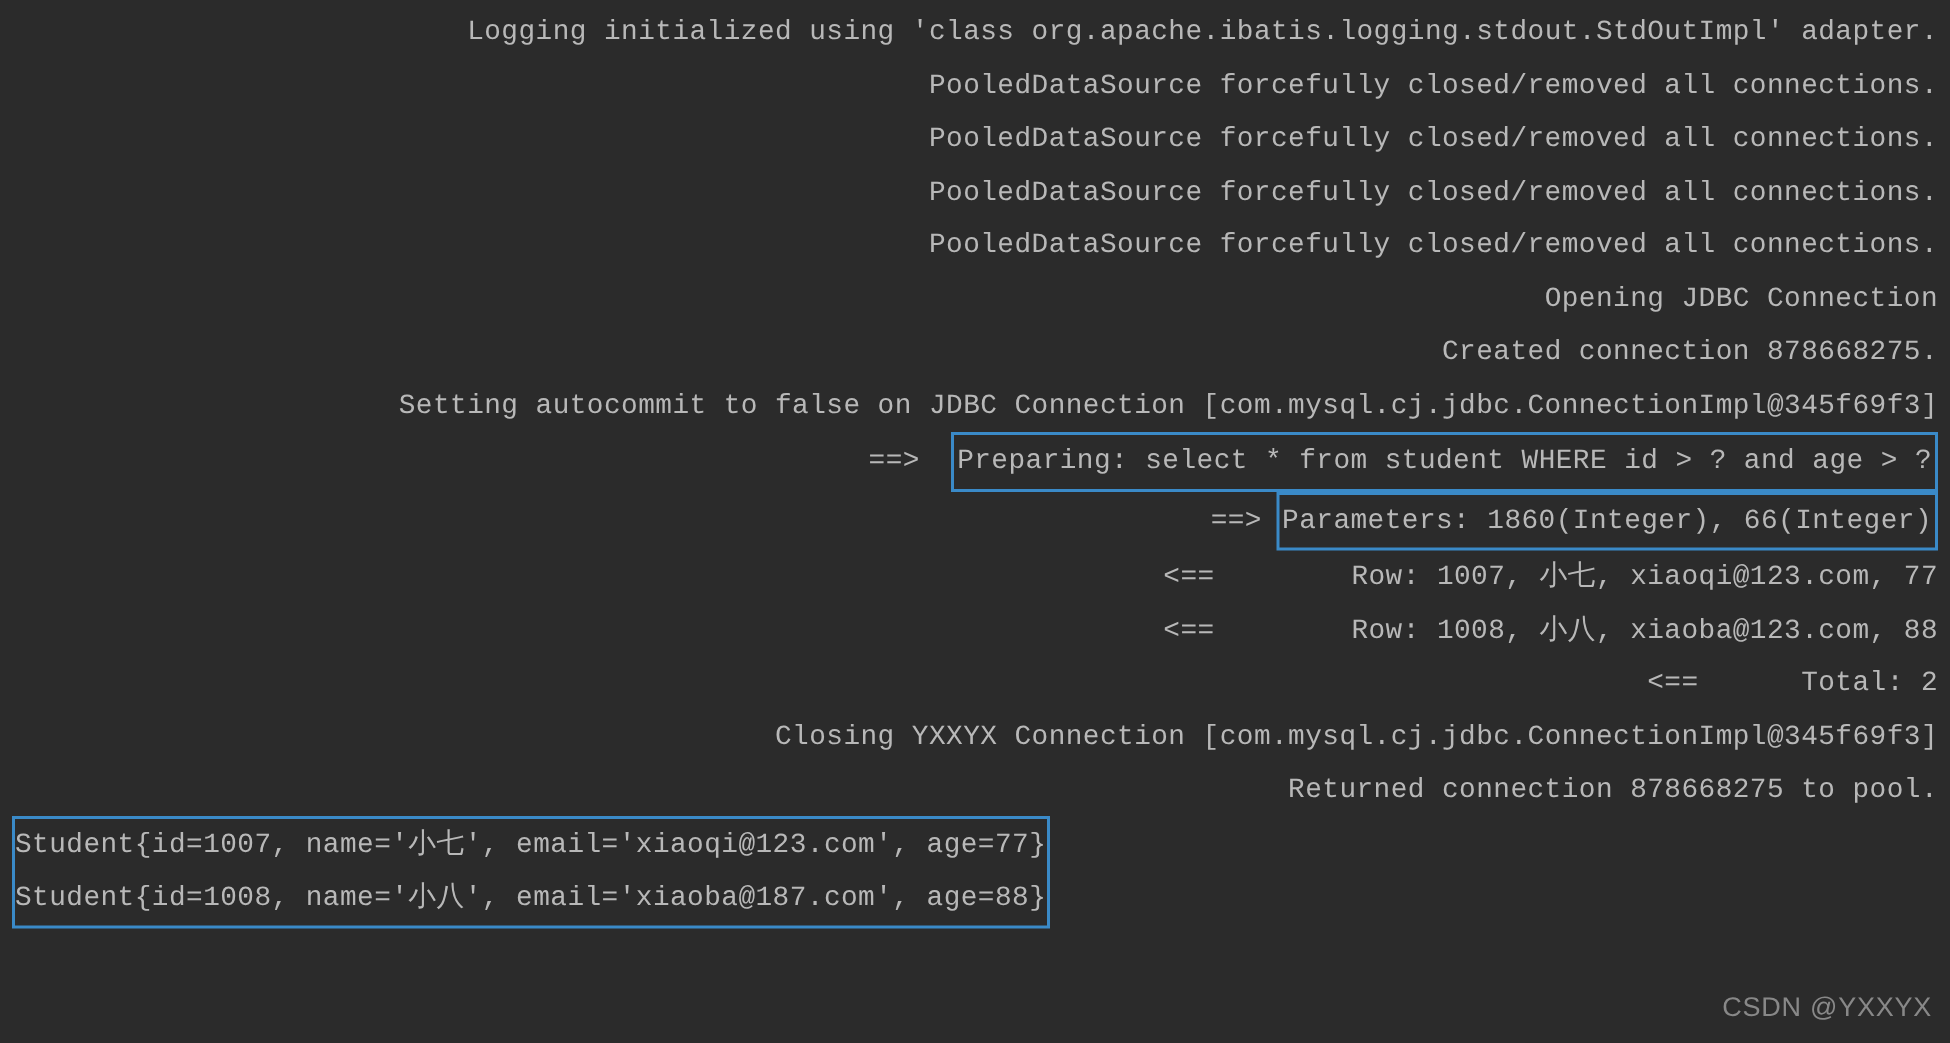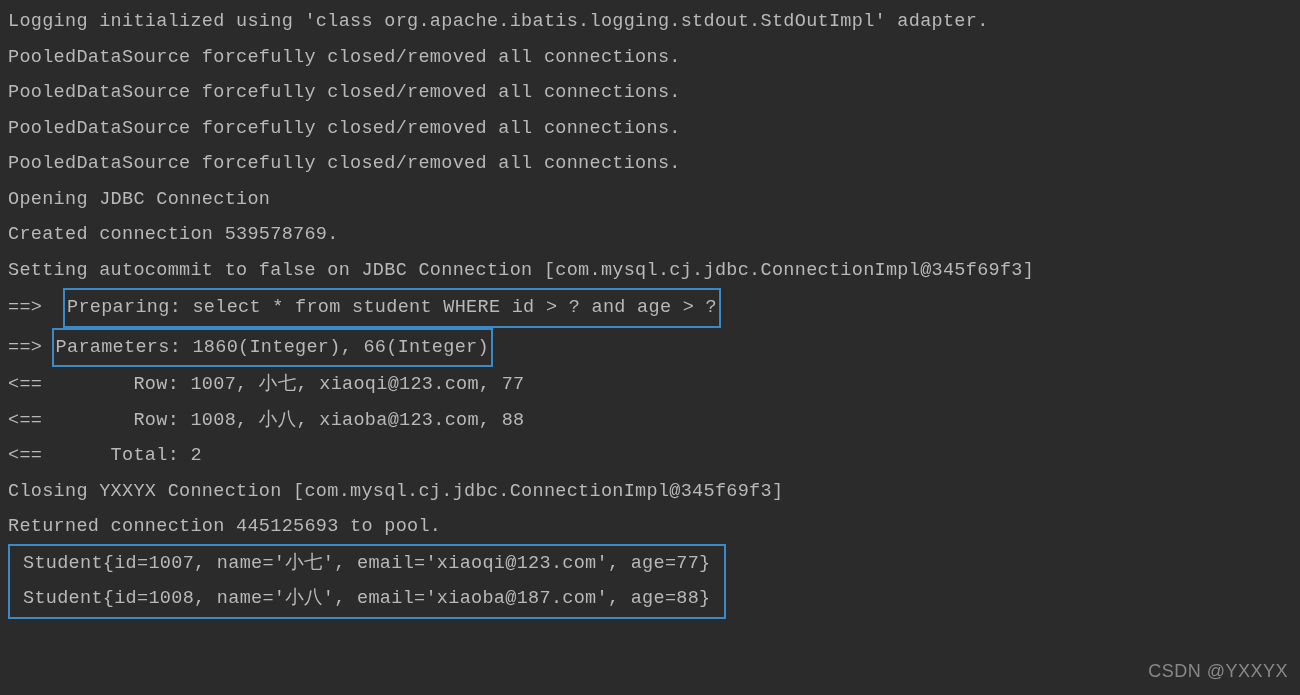--- a/index.html
+++ b/index.html
@@ -1,15 +1,15 @@
 <!DOCTYPE html>
 <html><head>
   <meta charset="utf-8">
   <style>
-    * { margin: 0; padding: 0; box-sizing: border-box; }
+    * { margin: 0; padding: 0; box-sizing: border-box; text-align: right; }
     body {
       background: #2b2b2b;
       color: #b8b8b8;
       font-family: 'Consolas', 'Monaco', 'Courier New', monospace;
       font-size: 18.5px;
       line-height: 35.5px;
       padding: 4px 8px;
       width: 1300px;
       height: 695px;
       overflow: hidden;
@@ -22,21 +22,21 @@
     .highlight-box {
       display: inline-block;
       border: 2px solid #3a8ac8;
       padding: 0 2px;
       margin-left: -2px;
     }
     .highlight-multi {
       border: 2px solid #3a8ac8;
       display: block;
       width: fit-content;
-      padding: 0 13px;
+      padding: 0 0;
       margin-top: -1px;
     }
     .watermark {
       position: absolute;
       bottom: 6px;
       right: 12px;
       color: #888;
       font-size: 18px;
       font-family: sans-serif;
       letter-spacing: 0.5px;
@@ -45,28 +45,28 @@
 </head>
 <body>
 
 <div>
   <div class="line">Logging initialized using 'class org.apache.ibatis.logging.stdout.StdOutImpl' adapter.</div>
   <div class="line">PooledDataSource forcefully closed/removed all connections.</div>
   <div class="line">PooledDataSource forcefully closed/removed all connections.</div>
   <div class="line">PooledDataSource forcefully closed/removed all connections.</div>
   <div class="line">PooledDataSource forcefully closed/removed all connections.</div>
   <div class="line">Opening JDBC Connection</div>
-  <div class="line">Created connection 539578769.</div>
+  <div class="line">Created connection 878668275.</div>
   <div class="line">Setting autocommit to false on JDBC Connection [com.mysql.cj.jdbc.ConnectionImpl@345f69f3]</div>
   <div class="line"><span>==&gt;  </span><span class="highlight-box">Preparing: select * from student WHERE id &gt; ? and age &gt; ?</span></div>
   <div class="line"><span>==&gt; </span><span class="highlight-box">Parameters: 1860(Integer), 66(Integer)</span></div>
   <div class="line">&lt;==        Row: 1007, 小七, xiaoqi@123.com, 77</div>
   <div class="line">&lt;==        Row: 1008, 小八, xiaoba@123.com, 88</div>
   <div class="line">&lt;==      Total: 2</div>
   <div class="line">Closing YXXYX Connection [com.mysql.cj.jdbc.ConnectionImpl@345f69f3]</div>
-  <div class="line">Returned connection 445125693 to pool.</div>
+  <div class="line">Returned connection 878668275 to pool.</div>
   <div class="highlight-multi">
     <div class="line">Student{id=1007, name='小七', email='xiaoqi@123.com', age=77}</div>
     <div class="line">Student{id=1008, name='小八', email='xiaoba@187.com', age=88}</div>
   </div>
 </div>
 
 <div class="watermark">CSDN @YXXYX</div>
 
 </body></html>

